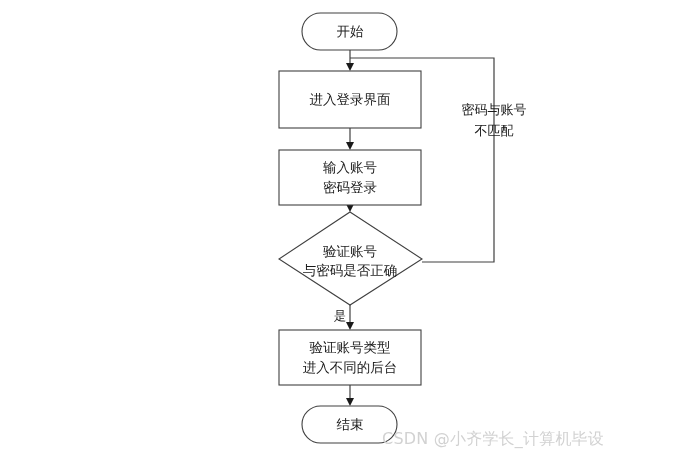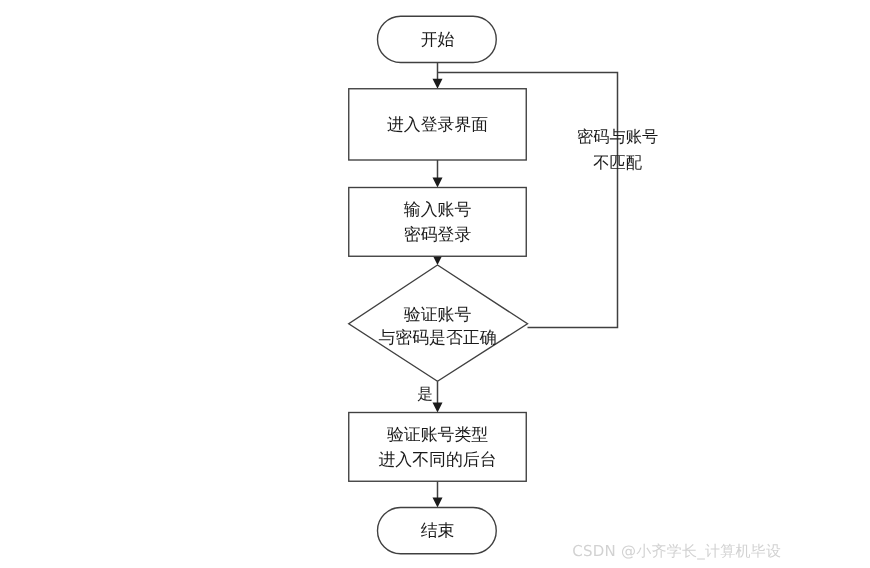--- a/index.html
+++ b/index.html
@@ -9,21 +9,20 @@
   }
   body {
     font-family: "DejaVu Sans", "Liberation Sans", sans-serif;
   }
   #canvas {
     position: relative;
     width: 612px;
     height: 454px;
     background: #ffffff;
     overflow: hidden;
-    padding-left: 21px;
   }
   #flow-svg {
     position: absolute;
     left: 0;
     top: 0;
     width: 696px;
     height: 454px;
   }
   .shape-outline {
     fill: #ffffff;
@@ -58,21 +57,21 @@
     font-size: 12.5px;
     fill: #1a1a1a;
     text-anchor: middle;
     dominant-baseline: middle;
   }
   .watermark {
     position: absolute;
     right: 8px;
     bottom: 4px;
     font-family: "DejaVu Sans", "Liberation Sans", sans-serif;
-    font-size: 12px;
+    font-size: 16px;
     color: #d2d2d2;
     letter-spacing: 0.2px;
     white-space: nowrap;
     user-select: none;
   }
 </style>
 </head>
 <body>
 
 <div id="canvas">

